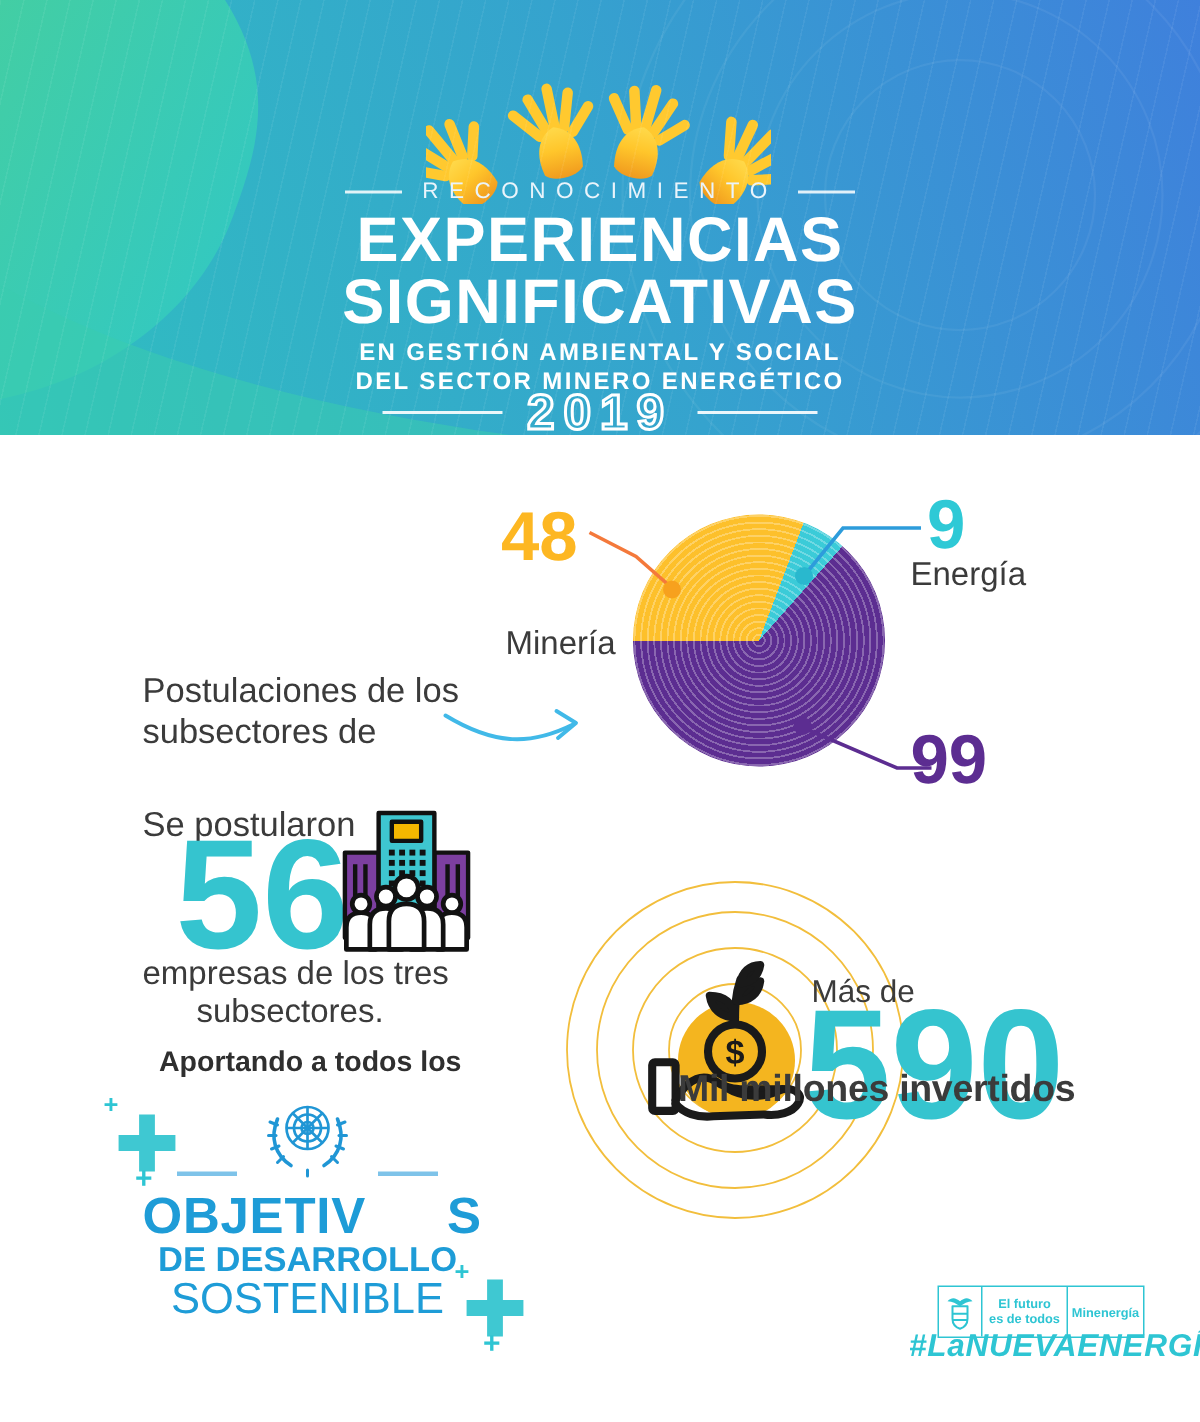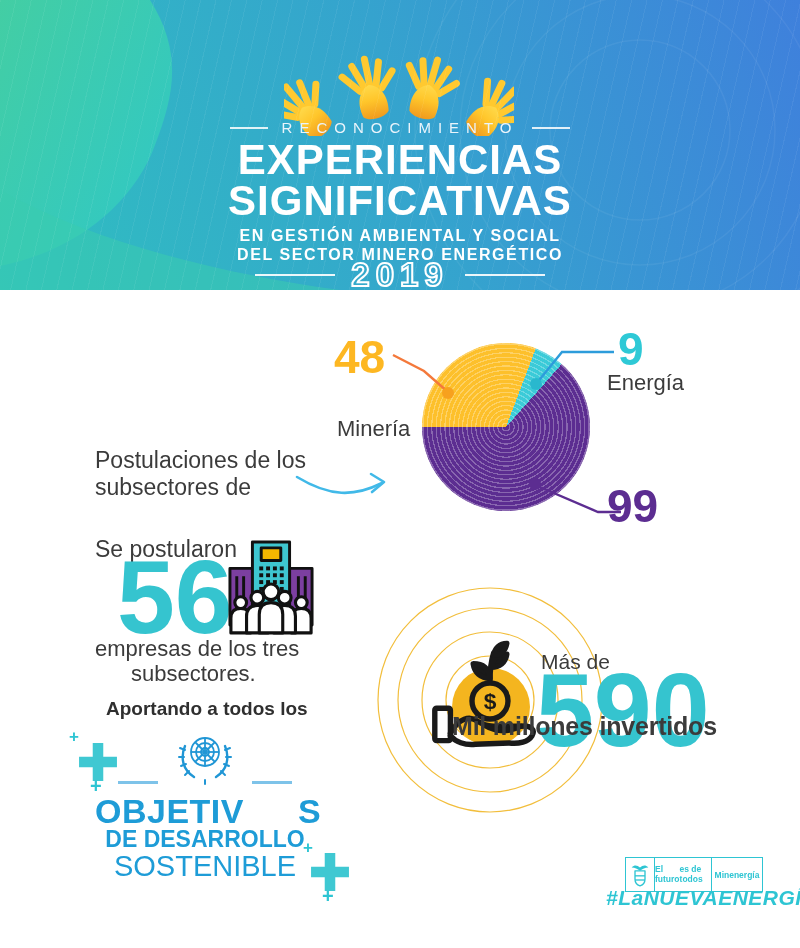--- a/index.html
+++ b/index.html
@@ -68,21 +68,21 @@
   #coin-disc{position:absolute;left:452px;top:668px;width:78px;height:78px;border-radius:50%;background:#F4B51F;}
   #hand-icon{position:absolute;left:430px;top:640px;}
   #masde{left:541px;top:650px;font-size:21px;}
   #n590{position:absolute;left:536px;top:658px;font-size:104px;text-align:center;}
   #cap590{position:absolute;left:452px;top:712px;font-size:25px;font-weight:bold;color:var(--dark);letter-spacing:-.2px;}
   
   #gov-bar{position:absolute;left:625px;top:857px;width:136px;height:33px;border:1.5px solid var(--brand_teal);
            display:flex;align-items:stretch;color:var(--brand_teal);}
   #gov-bar .cell{display:flex;align-items:center;justify-content:center;}
   #gov-bar .c1{width:28px;border-right:1.5px solid var(--brand_teal);}
-  #gov-bar .c2{flex:1;border-right:1.5px solid var(--brand_teal);line-height:1.15;}
+  #gov-bar .c2{flex:1;border-right:1.5px solid var(--brand_teal);flex-direction:column;line-height:1.15;}
   #gov-bar .c2 span, #gov-bar .c3{font-size:8.5px;font-weight:bold;}
   #gov-bar .c3{width:50px;}
   #hashtag{position:absolute;left:606px;top:886px;font-size:21px;font-weight:bold;font-style:italic;
            color:var(--brand_teal);letter-spacing:.5px;}
 </style>
 </head>
 <body>
 
 <div id="canvas">
 

